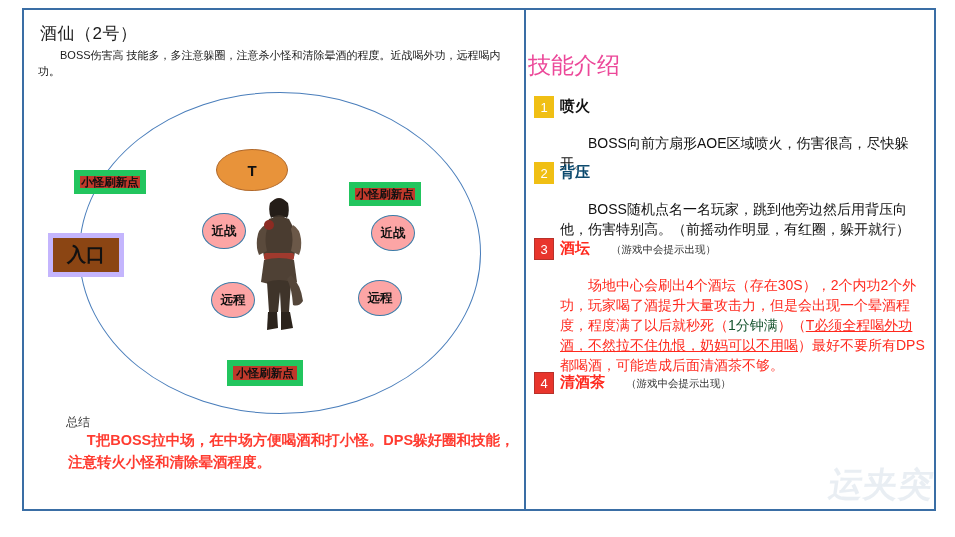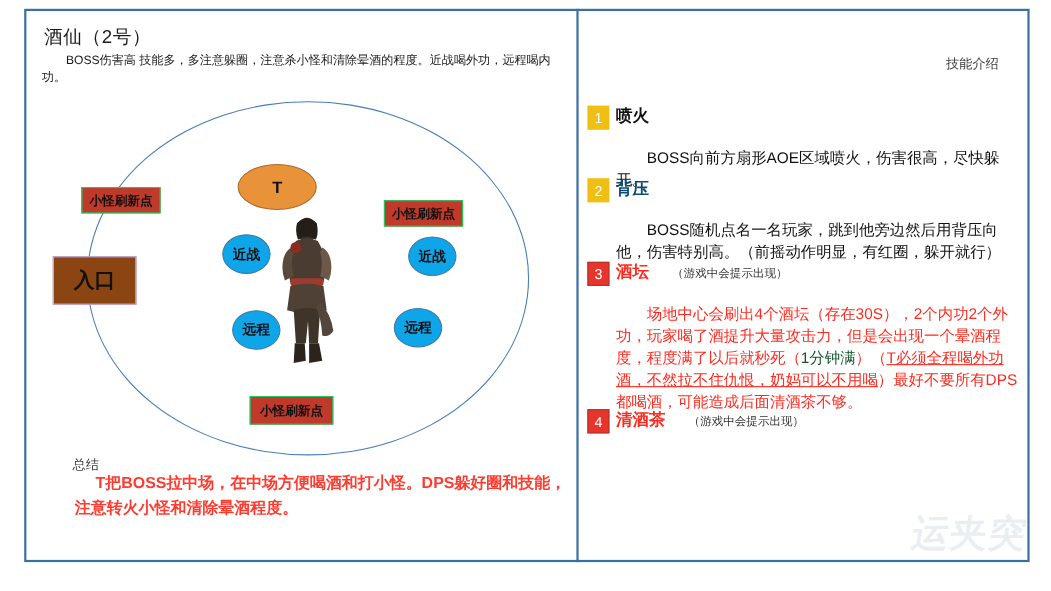--- a/index.html
+++ b/index.html
@@ -31,43 +31,43 @@
     color:#1a1a1a;line-height:1.45;text-indent:2em;
   }
   
   .arena{
     position:absolute;left:55px;top:82px;width:400px;height:320px;
     border:1.3px solid #4a7ebb;border-radius:50%;background:#ffffff;
   }
   
   .node{position:absolute;display:flex;align-items:center;justify-content:center;
         text-align:center;color:#111;box-sizing:border-box;}
-  .node.rect{border:1px solid #22c55e;font-size:11.5px;font-weight:bold;}
+  .node.rect{border:6px solid #22c55e;font-size:11.5px;font-weight:bold;}
   .node.red{background:#c0392b;}
-  .node.brown{background:#8b4513;border:1px solid #c4b5fd;font-size:19px;}
+  .node.brown{background:#8b4513;border:5px solid #c4b5fd;font-size:19px;}
   .node.orange-el{background:#e8933a;border:1px solid #b0682a;border-radius:50%;
                   font-size:15px;font-weight:bold;}
-  .node.blue-el{background:#0ea5e9;border:1px solid #3b7ca8;border-radius:50%;
+  .node.blue-el{background:#fca5a5;border:1px solid #3b7ca8;border-radius:50%;
                 font-size:12.5px;font-weight:bold;}
   
   .boss-sprite{
     position:absolute;left:223px;top:185px;width:64px;height:140px;
   }
   .boss-sprite svg{display:block;}
   
   .summary-label{position:absolute;left:42px;top:404px;font-size:12px;color:#3b3b3b;}
   .summary-text{
     position:absolute;left:44px;top:420px;width:455px;font-size:14.5px;
     color:#ff3b30;font-weight:bold;line-height:1.5;text-indent:1.3em;
   }
   
   .right-pane{position:absolute;left:528px;top:10px;width:408px;height:499px;overflow:hidden;}
   .skills-title{
-    position:absolute;left:0;top:40px;width:380px;text-align:right;
-    font-size:12px;color:#404040;
+    position:absolute;left:0;top:40px;width:380px;text-align:left;
+    font-size:23px;color:#ec4899;
   }
   .skill{position:absolute;left:6px;width:398px;}
   .skill-head{display:flex;align-items:flex-start;gap:6px;}
   .badge{
     width:20px;height:22px;flex:0 0 20px;color:#fff;font-size:13px;
     display:flex;align-items:center;justify-content:center;
     font-weight:normal;box-sizing:border-box;
   }
   .badge.y{background:#f0bf14;}
   .badge.r{background:#e8352c;border:1px solid #b8312a;}

